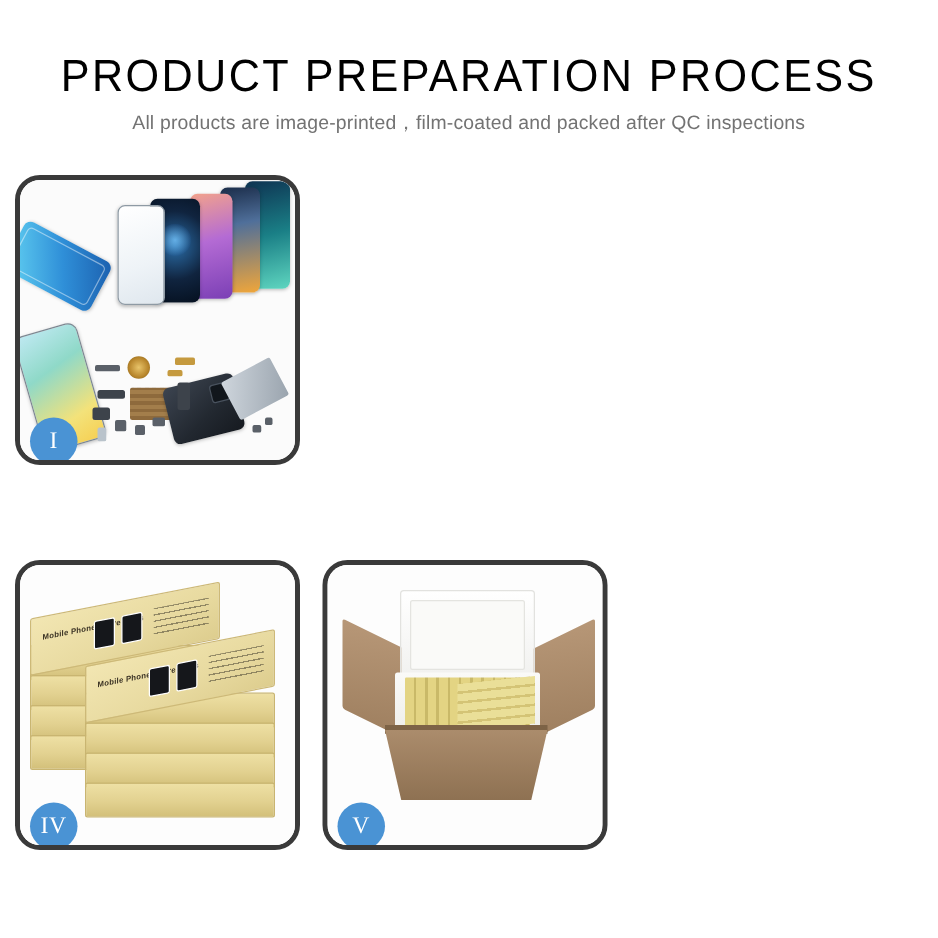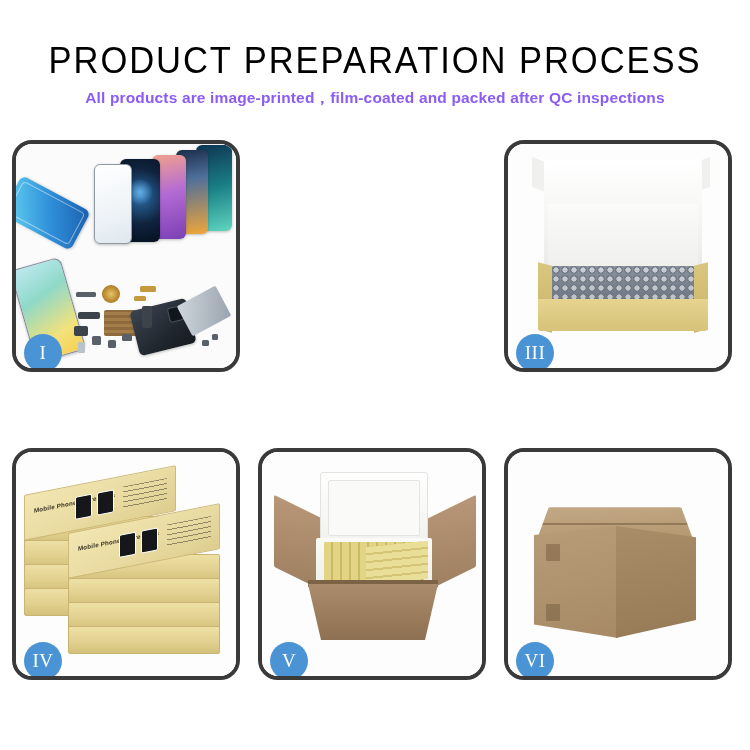--- a/index.html
+++ b/index.html
@@ -33,23 +33,23 @@
     color: #000000;
     font-family: "Liberation Sans", sans-serif;
     transform: scaleX(0.96);
     white-space: nowrap;
   }
   .subtitle {
     position: absolute;
     top: 88px; left: 0;
     width: 750px;
     font-size: 15.5px;
-    font-weight: 700;
+    font-weight: 400;
     letter-spacing: 0.15px;
-    color: #8b5cf6;
+    color: #737373;
     white-space: nowrap;
   }
 
   
   .grid {
     position: absolute;
     top: 140px; left: 12px;
     width: 726px;
     height: 552px;
   }
@@ -482,33 +482,20 @@
       <div class="chip" style="left:92px;top:196px;width:8px;height:8px;"></div>
       <div class="chip" style="left:106px;top:190px;width:10px;height:7px;"></div>
       <div class="chip" style="left:62px;top:198px;width:7px;height:11px;background:#b9c3cb;"></div>
       <div class="chip" style="left:186px;top:196px;width:7px;height:6px;"></div>
       <div class="chip" style="left:196px;top:190px;width:6px;height:6px;"></div>
     </div>
     <div class="badge badge-pos">I</div>
   </div>
 
 
-  <div class="panel p-c2 p-r0">
-    <div class="scene">
-      <div class="box3-lid-l"></div>
-      <div class="box3-lid-r"></div>
-      <div class="box3-lid"></div>
-      <div class="box3-foam"></div>
-      <div class="box3-fill"></div>
-      <div class="box3-side"></div>
-      <div class="box3-side-r"></div>
-      <div class="box3-front"></div>
-    </div>
-    <div class="badge badge-pos">III</div>
-  </div>
 
   <div class="panel p-c0 p-r1">
     <div class="scene">
       <div class="stack">
         <div class="sbox" style="left:0px;top:44px;"></div>
         <div class="sbox" style="left:0px;top:68px;"></div>
         <div class="sbox" style="left:0px;top:92px;"></div>
         <div class="sbox" style="left:0px;top:116px;"></div>
 
         <div class="sbox" style="left:44px;top:82px;"></div>
@@ -541,26 +528,14 @@
       <div class="v-foam-lid"></div>
       <div class="v-foam-body"></div>
       <div class="v-contents"></div>
       <div class="v-contents2"></div>
       <div class="v-rim"></div>
       <div class="v-front"></div>
     </div>
     <div class="badge badge-pos">V</div>
   </div>
 
-  <div class="panel p-c2 p-r1">
-    <div class="scene">
-      <div class="c-top">
-        <div class="c-top-seam"></div>
-      </div>
-      <div class="c-face-l"></div>
-      <div class="c-face-r"></div>
-      <div class="c-tape" style="left:38px;top:92px;"></div>
-      <div class="c-tape" style="left:38px;top:152px;"></div>
-    </div>
-    <div class="badge badge-pos">VI</div>
-  </div>
 
 </div>
 
 </body></html>

